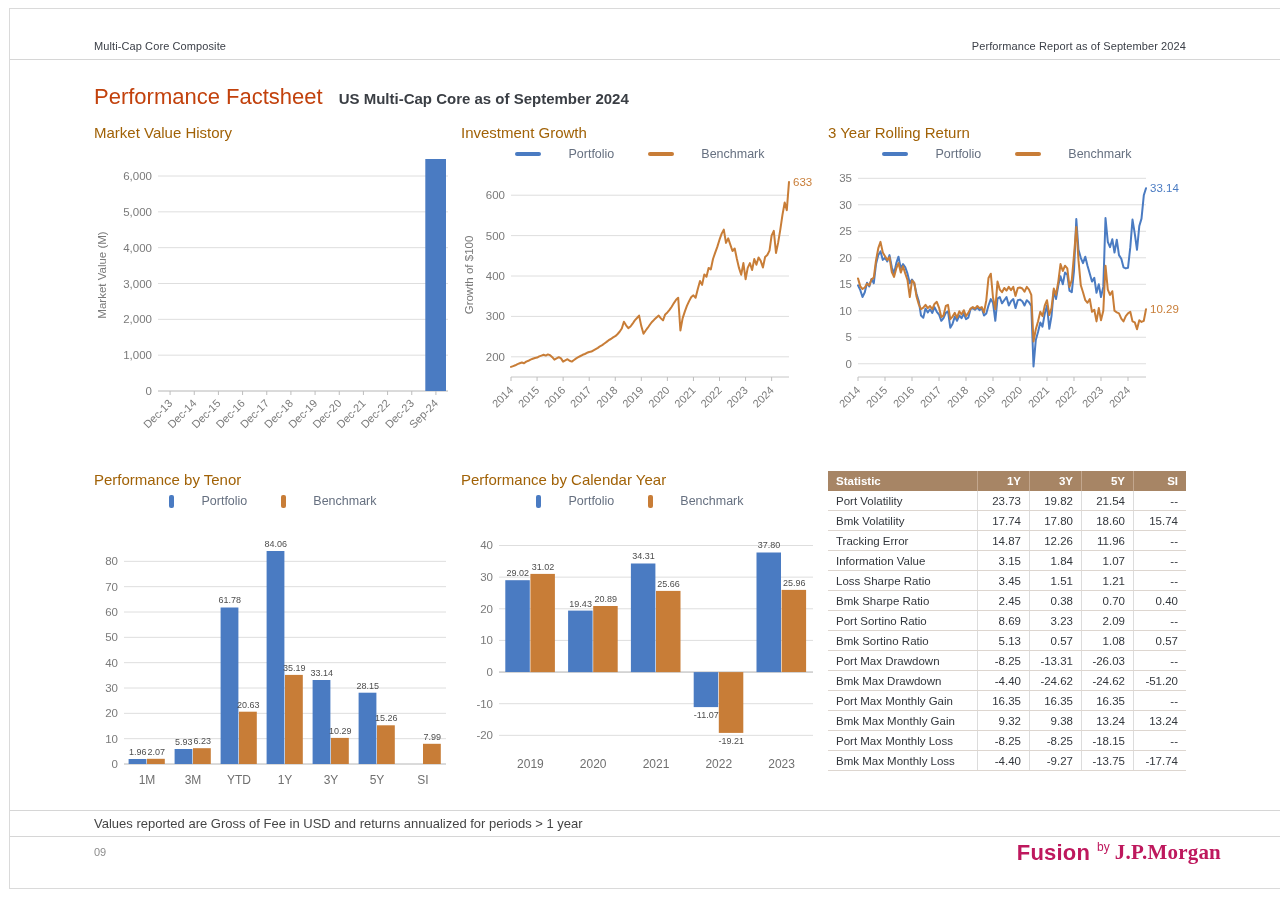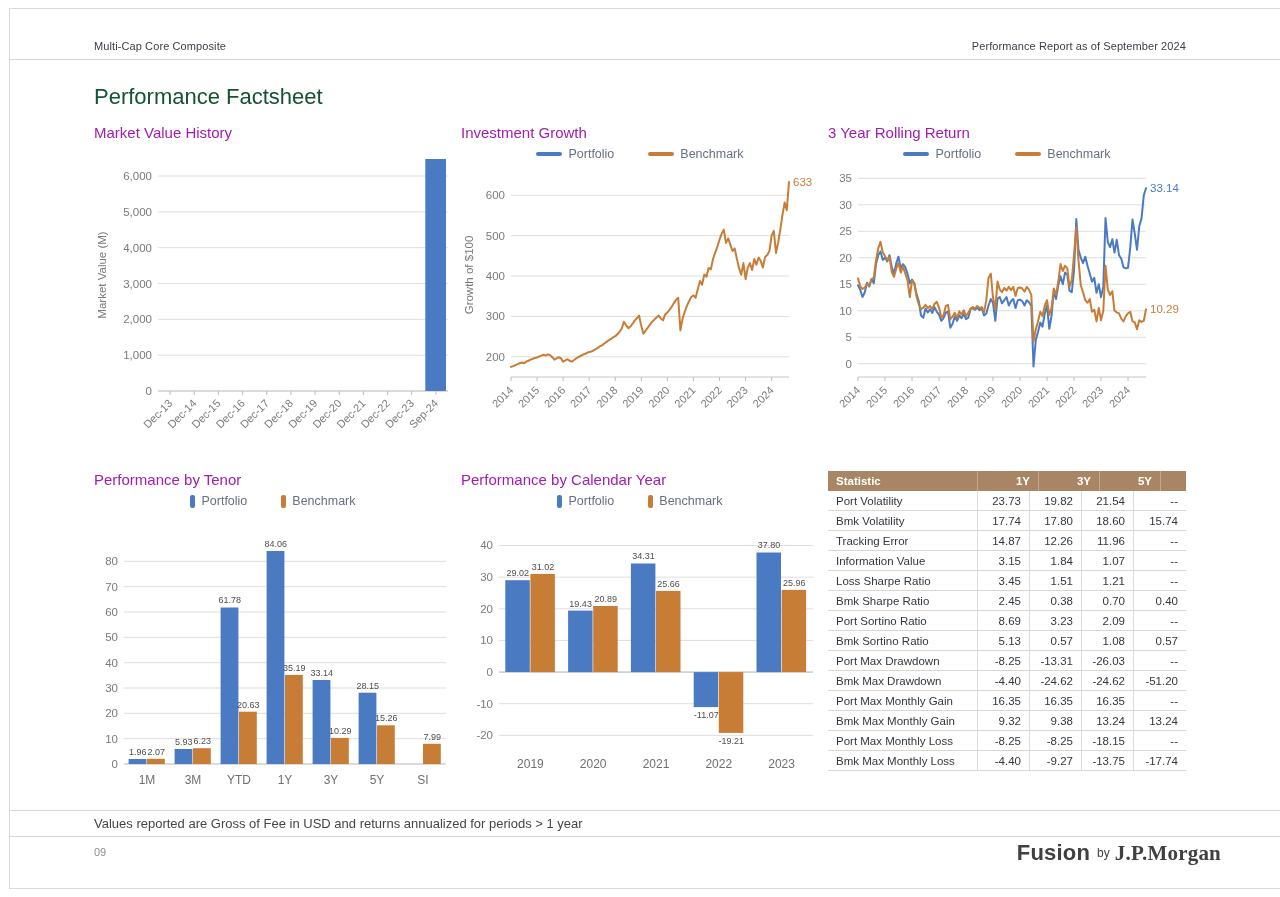--- a/index.html
+++ b/index.html
@@ -6,67 +6,68 @@
   .page{position:relative;width:1280px;height:897px;background:#ffffff;overflow:hidden;
         font-family:"Liberation Sans",sans-serif;color:#3a3e44;padding-left:36px;}
   .frame{position:absolute;left:9px;top:8px;right:9px;bottom:8px;border:1px solid #dadada;}
   .hdr{position:absolute;top:40px;left:94px;width:1092px;display:flex;justify-content:space-between;
        font-size:11px;color:#3c4048;letter-spacing:.1px;}
   .rule{position:absolute;left:10px;right:10px;height:1px;background:#d6d6d6;}
   .rule-top{top:59px;}
   .rule-note{top:810px;}
   .rule-foot{top:836px;}
   .titlebar{position:absolute;top:84px;left:94px;display:flex;align-items:baseline;}
-  .title{font-size:22px;color:#14532d;font-weight:400;}
+  .title{font-size:22px;color:#c2410c;font-weight:400;}
   .subtitle{margin-left:16px;font-size:15px;font-weight:bold;color:#3a3e44;}
   .grid{position:absolute;left:94px;top:124px;width:1092px;display:grid;
         grid-template-columns:358px 358px 358px;column-gap:9px;row-gap:20px;}
-  .chart h3{margin:0 0 2px 0;font-size:15px;font-weight:500;color:#a21caf;}
+  .chart h3{margin:0 0 2px 0;font-size:15px;font-weight:500;color:#a16207;}
   .legend{display:flex;justify-content:center;align-items:center;height:22px;gap:34px;}
-  .legend-item{display:flex;align-items:center;gap:6px;}
+  .legend-item{display:flex;align-items:center;gap:27px;}
   .legend-label{font-size:12.5px;color:#667080;}
   .lm-line{display:inline-block;width:26px;height:3.5px;border-radius:2px;}
   .lm-bar{display:inline-block;width:5px;height:13px;border-radius:2px;}
   svg text{font-family:"Liberation Sans",sans-serif;}
   .tick{font-size:11.5px;fill:#7a7a7a;}
   .xtick{font-size:11px;fill:#7a7a7a;}
   .xtickb{font-size:12px;fill:#6f6f6f;}
   .dlabel{font-size:9px;fill:#4e4e4e;}
   .elabel{font-size:11.5px;}
   
   .stats{width:358px;font-size:11.5px;color:#33373d;}
   .trow{display:grid;grid-template-columns:150px 52px 52px 52px 52px;align-items:stretch;}
-  .thead{background:#a78565;color:#fff;font-weight:bold;gap:9px;}
+  .thead{background:#a78565;color:#fff;font-weight:bold;}
   .thead .tc{border-right:1px solid #c3a78e;padding:4px 8px;}
   .thead .tc:last-child{border-right:none;}
   .tbody .trow{border-bottom:1px solid #ddd6d0;}
   .tbody .tc{border-right:1px solid #dcdcdc;padding:3.5px 8px;}
   .tbody .tc:last-child{border-right:none;}
   .tc.num{text-align:right;}
   .note{position:absolute;top:816px;left:94px;font-size:13px;color:#454545;}
   .pagenum{position:absolute;top:846px;left:94px;font-size:11px;color:#8c8c8c;}
-  .logo{position:absolute;top:840px;right:95px;display:flex;align-items:center;color:#404040;}
+  .logo{position:absolute;top:840px;right:95px;display:flex;align-items:flex-start;color:#be185d;}
   .logo-fusion{font-size:22px;font-weight:bold;letter-spacing:.2px;}
   .logo-by{font-size:12px;margin:0 5px 0 7px;}
   .logo-jpm{font-family:"Liberation Serif",serif;font-size:21px;font-weight:600;letter-spacing:.2px;}
 </style>
 </head>
 <body>
 
 <div class="page">
   <div class="frame"></div>
 
   <div class="hdr">
     <span>Multi-Cap Core Composite</span>
     <span>Performance Report as of September 2024</span>
   </div>
   <div class="rule rule-top"></div>
 
   <div class="titlebar">
     <span class="title">Performance Factsheet</span>
+    <span class="subtitle">US Multi-Cap Core as of September 2024</span>
   </div>
 
   <div class="grid">
     <div class="chart">
       <h3>Market Value History</h3>
       <div><svg width="358" height="304" viewBox="0 0 358 304">
             <line x1="64" x2="354" y1="248" y2="248" stroke="#dedede" stroke-width="1"></line>
             <text x="58" y="252" text-anchor="end" class="tick">0</text>
             <line x1="64" x2="354" y1="212.16988416988417" y2="212.16988416988417" stroke="#dedede" stroke-width="1"></line>
             <text x="58" y="216.16988416988417" text-anchor="end" class="tick">1,000</text>

